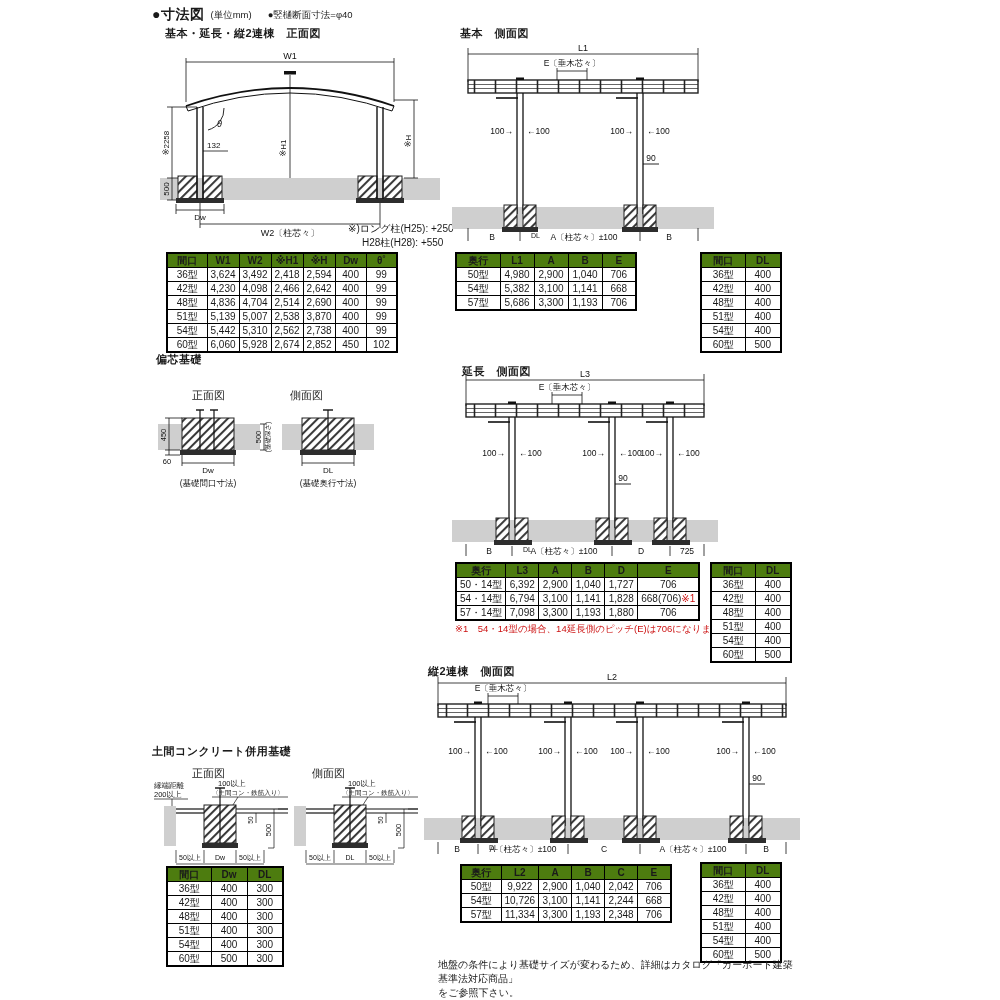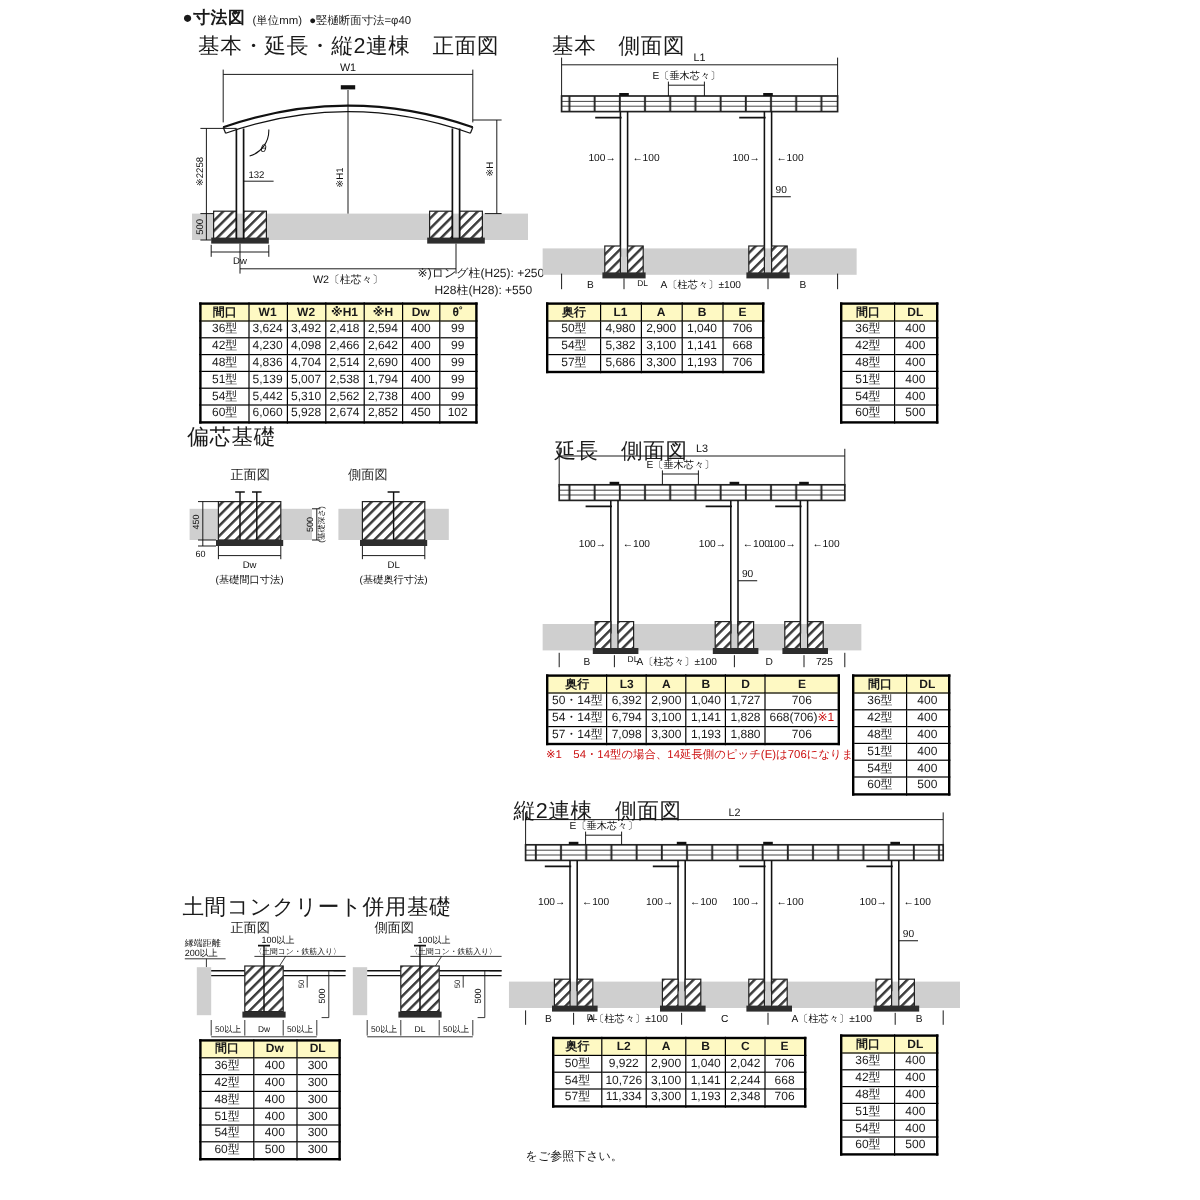--- a/index.html
+++ b/index.html
@@ -1,24 +1,24 @@
 <!DOCTYPE html>
 <html><head>
 <meta charset="utf-8">
 <style>
   *{margin:0;padding:0;box-sizing:border-box}
   html,body{width:1000px;height:1000px;background:#fff;font-family:"Liberation Sans","DejaVu Sans",sans-serif;color:#1a1a1a;position:relative;overflow:hidden}
   .abs{position:absolute}
   .h-main{font-size:14px;font-weight:bold;letter-spacing:.5px}
   .h-unit{font-size:9.5px;font-weight:normal}
-  .h-sec{font-size:18px;font-weight:normal;letter-spacing:.5px}
+  .h-sec{font-size:11px;font-weight:bold;letter-spacing:.5px}
   .h-mini{font-size:11px;font-weight:normal}
   table{border-collapse:collapse;border:2px solid #000;font-size:10px;table-layout:auto;background:#fff}
   th,td{border:1px solid #000;text-align:center;padding:0 3px;height:13px;line-height:13px;white-space:nowrap}
-  th{background:#fef9c3;font-weight:bold}
+  th{background:#4d7c0f;font-weight:bold}
   .t-front th:first-child{width:40px}.t-front td,.t-front th{min-width:31px}
   .t-basic th:first-child{width:44px}.t-basic td,.t-basic th{min-width:34px}
   .t-ap th:first-child{width:44px}.t-ap td,.t-ap th{min-width:36px}
   .t-ext th:first-child{width:48px}.t-ext td,.t-ext th{min-width:33px}
   .t-dbl th:first-child{width:40px}.t-dbl td,.t-dbl th{min-width:33px}
   .t-slab th:first-child{width:44px}.t-slab td,.t-slab th{min-width:36px}
   .red{color:#cc1111}
   .note{font-size:10px;line-height:1.4}
   .note-red{font-size:9.5px;color:#cc1111}
   svg text{font-family:"Liberation Sans","DejaVu Sans",sans-serif;fill:#111}
@@ -32,24 +32,24 @@
     <pattern id="hatch" patternUnits="userSpaceOnUse" width="6" height="6" patternTransform="rotate(45)">
       <rect width="6" height="6" fill="#fff"></rect>
       <line x1="1" y1="0" x2="1" y2="6" stroke="#3a3a3a" stroke-width="2.1"></line>
     </pattern>
     <pattern id="ticks" patternUnits="userSpaceOnUse" width="21" height="14">
       <line x1="1.5" y1="0" x2="1.5" y2="14" stroke="#222" stroke-width="1.6"></line>
     </pattern>
   </defs>
 </svg>
 
-<div class="abs" style="left:152px;top:6px;display:flex;align-items:flex-end;gap:6px">
+<div class="abs" style="left:152px;top:6px;display:flex;align-items:center;gap:6px">
   <span class="h-main">●寸法図</span>
   <span class="h-unit">(単位mm)</span>
-  <span class="h-unit" style="">●竪樋断面寸法=φ40</span>
+  <span class="h-unit" style="margin-left:10px">●竪樋断面寸法=φ40</span>
 </div>
 
 <div class="abs h-sec" style="left:165px;top:26px">基本・延長・縦2連棟　正面図</div>
 <div class="abs h-sec" style="left:460px;top:26px">基本　側面図</div>
 
 <svg class="abs" style="left:160px;top:48px" width="280" height="195" viewBox="0 0 280 195">
   <rect x="0" y="130" width="280" height="22" fill="#cfcfcf"></rect>
   <rect x="18" y="128" width="19" height="24" fill="url(#hatch)" stroke="#222"></rect>
   <rect x="43" y="128" width="19" height="24" fill="url(#hatch)" stroke="#222"></rect>
   <rect x="16" y="150" width="48" height="5" fill="#2d2d2d"></rect>
@@ -143,21 +143,21 @@
         <td>2,514</td>
         <td>2,690</td>
         <td>400</td>
         <td>99</td>
       </tr>
       <tr>
         <td>51型</td>
         <td>5,139</td>
         <td>5,007</td>
         <td>2,538</td>
-        <td>1,794</td>
+        <td>3,870</td>
         <td>400</td>
         <td>99</td>
       </tr>
       <tr>
         <td>54型</td>
         <td>5,442</td>
         <td>5,310</td>
         <td>2,562</td>
         <td>2,738</td>
         <td>400</td>
@@ -701,14 +701,15 @@
         <td>400</td>
       </tr>
       <tr>
         <td>60型</td>
         <td>500</td>
       </tr>
     </tbody>
   </table>
 
 <div class="abs note" style="left:428px;top:958px;width:370px">
+  <div style="padding-left:10px">地盤の条件により基礎サイズが変わるため、詳細はカタログ「カーポート建築基準法対応商品」</div>
   <div style="padding-left:10px">をご参照下さい。</div>
 </div>
 
 </body></html>

